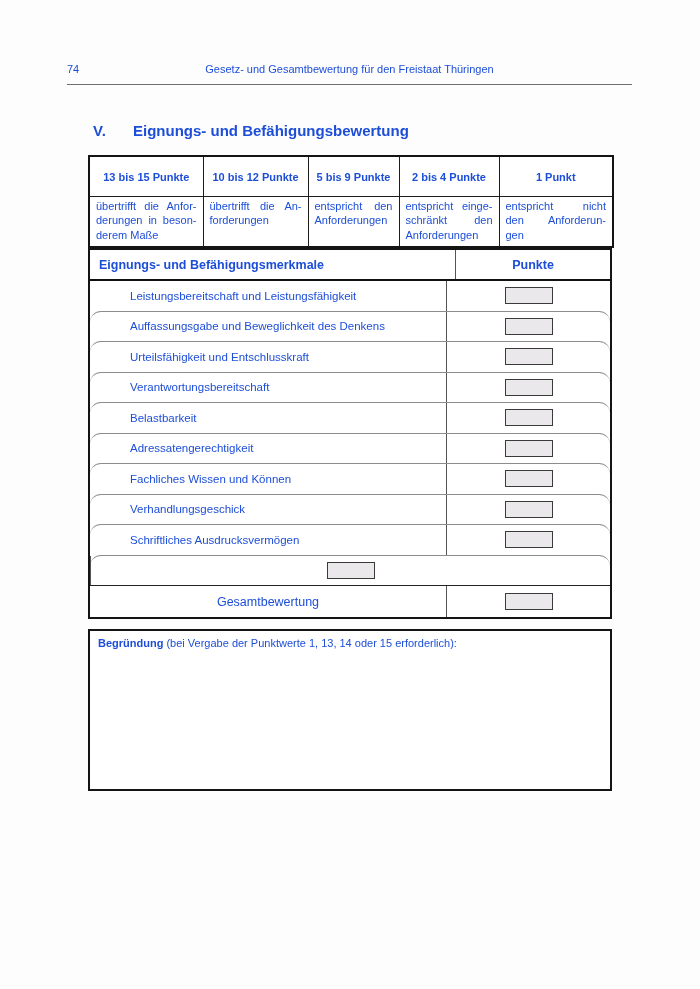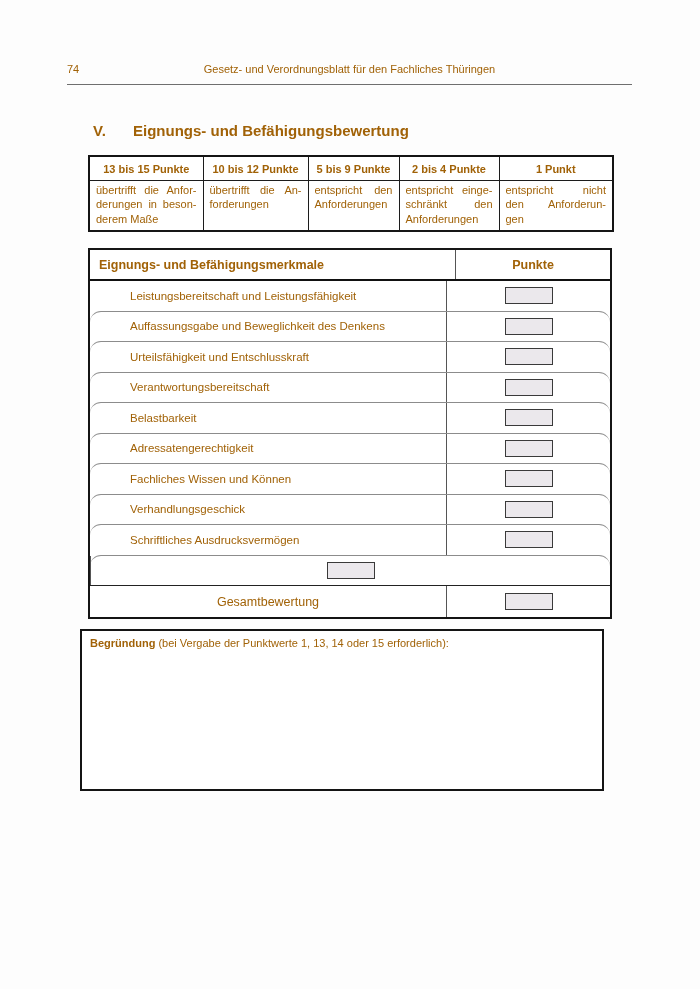--- a/index.html
+++ b/index.html
@@ -1,59 +1,59 @@
 <!DOCTYPE html>
 <html lang="de" style="--field-fill: #ebe8ec; --field-border: #3a3a3a; --border-dark: #141414; --divider-gray: #8c8c8c; --rule-gray: #6f6f6f;"><head>
 <meta charset="utf-8">
 <style>
   html,body{margin:0;padding:0;background:#ffffff;}
   .page{
     position:relative;width:700px;height:989px;background:#fdfdfd;
-    font-family:"Liberation Sans","DejaVu Sans",sans-serif;color:#a16207;
+    font-family:"Liberation Sans","DejaVu Sans",sans-serif;color:#1d4ed8;
     overflow:hidden;
   }
   
   .phead-num{position:absolute;left:67px;top:63px;font-size:11px;}
   .phead-title{position:absolute;left:67px;top:63px;width:565px;text-align:center;font-size:11px;}
   .phead-rule{position:absolute;left:67px;top:84px;width:565px;border-top:1.6px solid var(--rule-gray,#6f6f6f);}
   
   .sec-head{position:absolute;left:93px;top:122px;font-size:15px;font-weight:bold;}
   .sec-head .num{display:inline-block;width:40px;}
   
   .scale{position:absolute;left:88px;top:155px;width:524px;border-collapse:collapse;table-layout:fixed;background:#fff;border:2.2px solid var(--border-dark,#141414);}
   .scale th,.scale td{border:1.4px solid #1c1c1c;}
-  .scale th{font-size:11px;font-weight:bold;height:21px;padding:1px 2px;}
+  .scale th{font-size:11px;font-weight:bold;height:21px;padding:9px 2px;}
   .scale td{font-size:11px;vertical-align:top;padding:2px 6px 4px 6px;line-height:14.4px;}
   .jl{text-align:justify;text-align-last:justify;}
   .ll{text-align:left;}
   
   .assess{position:absolute;left:88px;top:248px;width:524px;border:2.2px solid var(--border-dark,#141414);background:#fff;box-sizing:border-box;}
   .ahead{display:flex;height:29px;border-bottom:2px solid #111;align-items:stretch;}
   .ahead .hlabel{width:356px;padding-left:9px;font-size:12.5px;font-weight:bold;display:flex;align-items:center;}
   .ahead .hpoints{flex:1;border-left:1.2px solid #555;font-size:12.5px;font-weight:bold;display:flex;align-items:center;justify-content:center;}
   .arow{display:flex;height:29.5px;align-items:stretch;border-radius:11px;}
   .arows .arow + .arow{border-top:1px solid var(--divider-gray,#8c8c8c);}
   .alabel{width:356px;padding-left:40px;font-size:11.5px;display:flex;align-items:center;box-sizing:border-box;}
   .apoints{flex:1;border-left:1.2px solid #555;display:flex;align-items:center;justify-content:center;}
   .pbox{width:46px;height:15px;background:var(--field-fill,#ebe8ec);border:1.6px solid var(--field-border,#3a3a3a);}
   .atotal{display:flex;height:31px;border-top:1.8px solid #222;align-items:stretch;}
   .atotal .tlabel{width:356px;font-size:12.5px;font-weight:normal;display:flex;align-items:center;justify-content:center;}
   
-  .jbox{position:absolute;left:80px;top:629px;width:524px;height:162px;border:2.2px solid var(--border-dark,#141414);background:#fff;box-sizing:border-box;padding:6px 8px;}
+  .jbox{position:absolute;left:88px;top:629px;width:524px;height:162px;border:2.2px solid var(--border-dark,#141414);background:#fff;box-sizing:border-box;padding:6px 8px;}
   .jbox .jlabel{font-size:11px;}
   .jbox .jlabel b{font-weight:bold;}
   .jarea{width:100%;height:118px;}
 </style>
 </head>
 <body>
 
 <div class="page">
 
   <span class="phead-num">74</span>
-  <span class="phead-title">Gesetz- und Verordnungsblatt für den Fachliches Thüringen</span>
+  <span class="phead-title">Gesetz- und Gesamtbewertung für den Freistaat Thüringen</span>
   <div class="phead-rule"></div>
 
   <div class="sec-head">
     <span class="num">V.</span><span>Eignungs- und Befähigungsbewertung</span>
   </div>
 
   <table class="scale">
     <colgroup>
       <col style="width:114px">
         <col style="width:105px">

